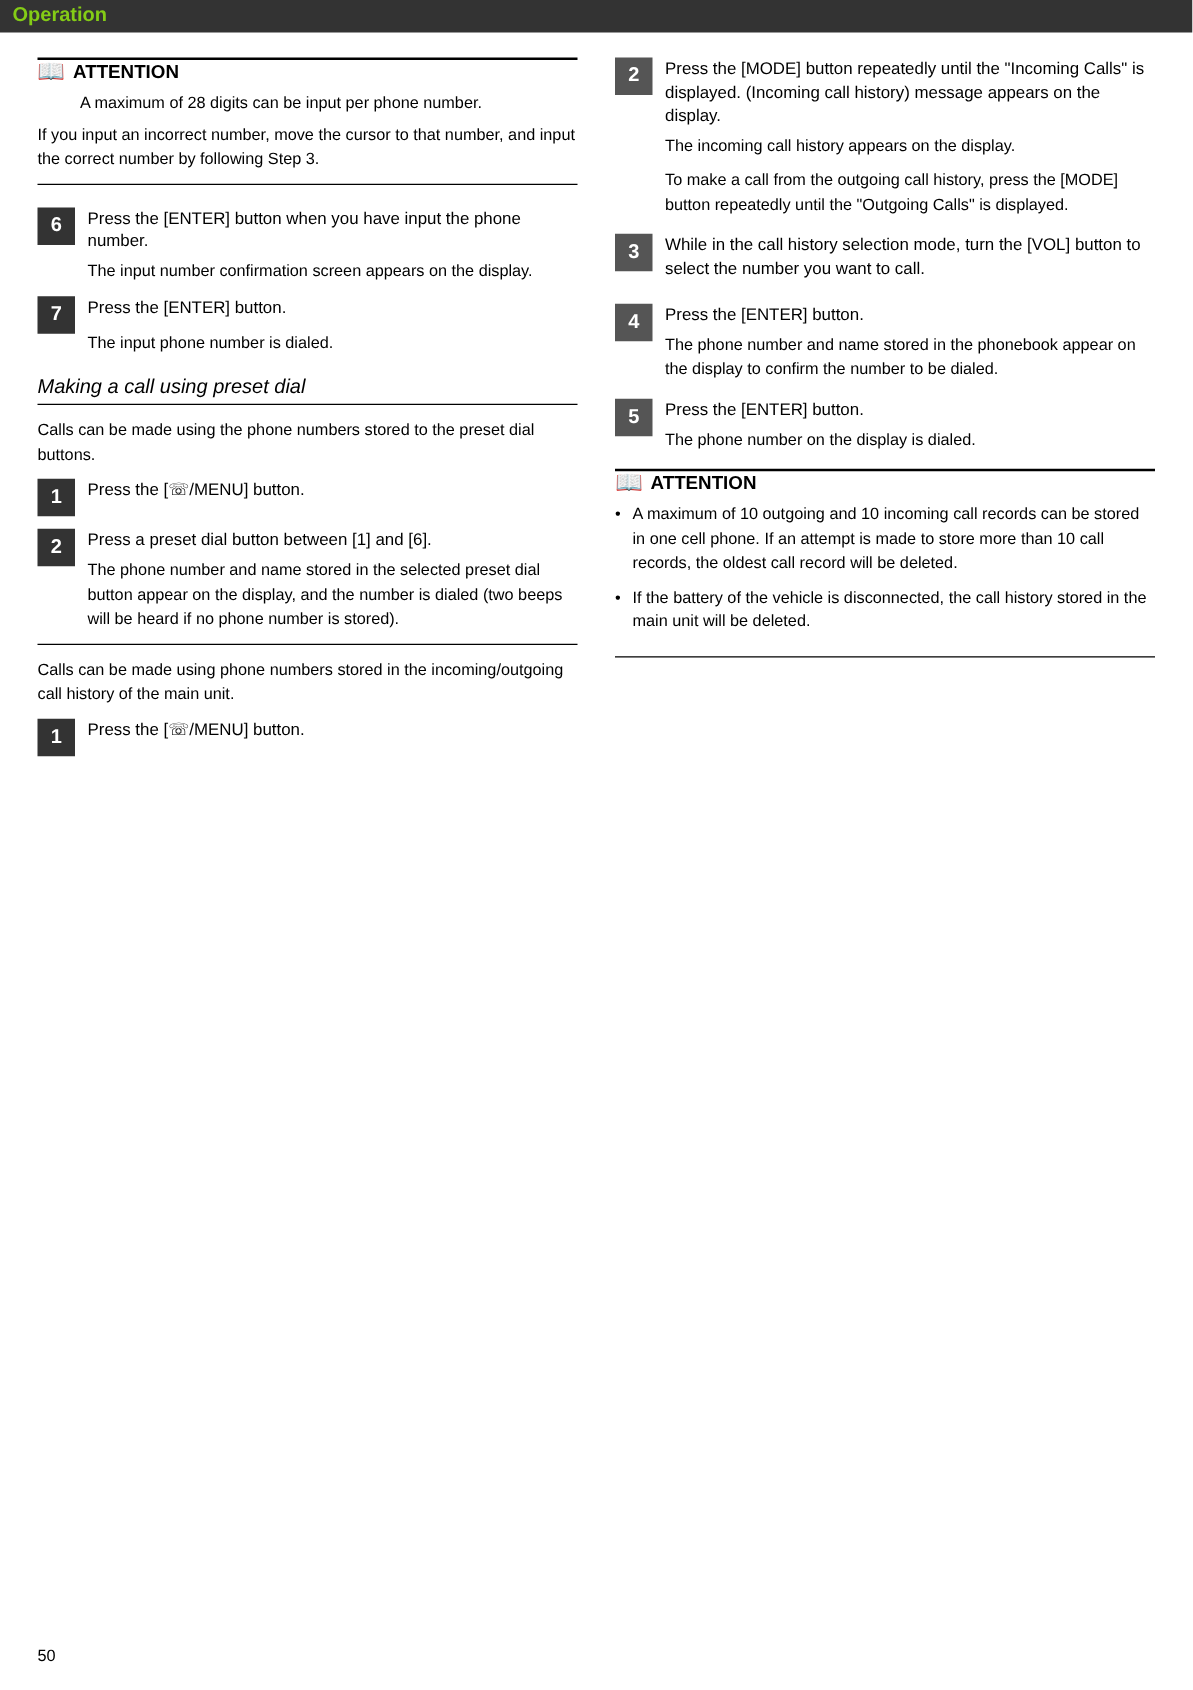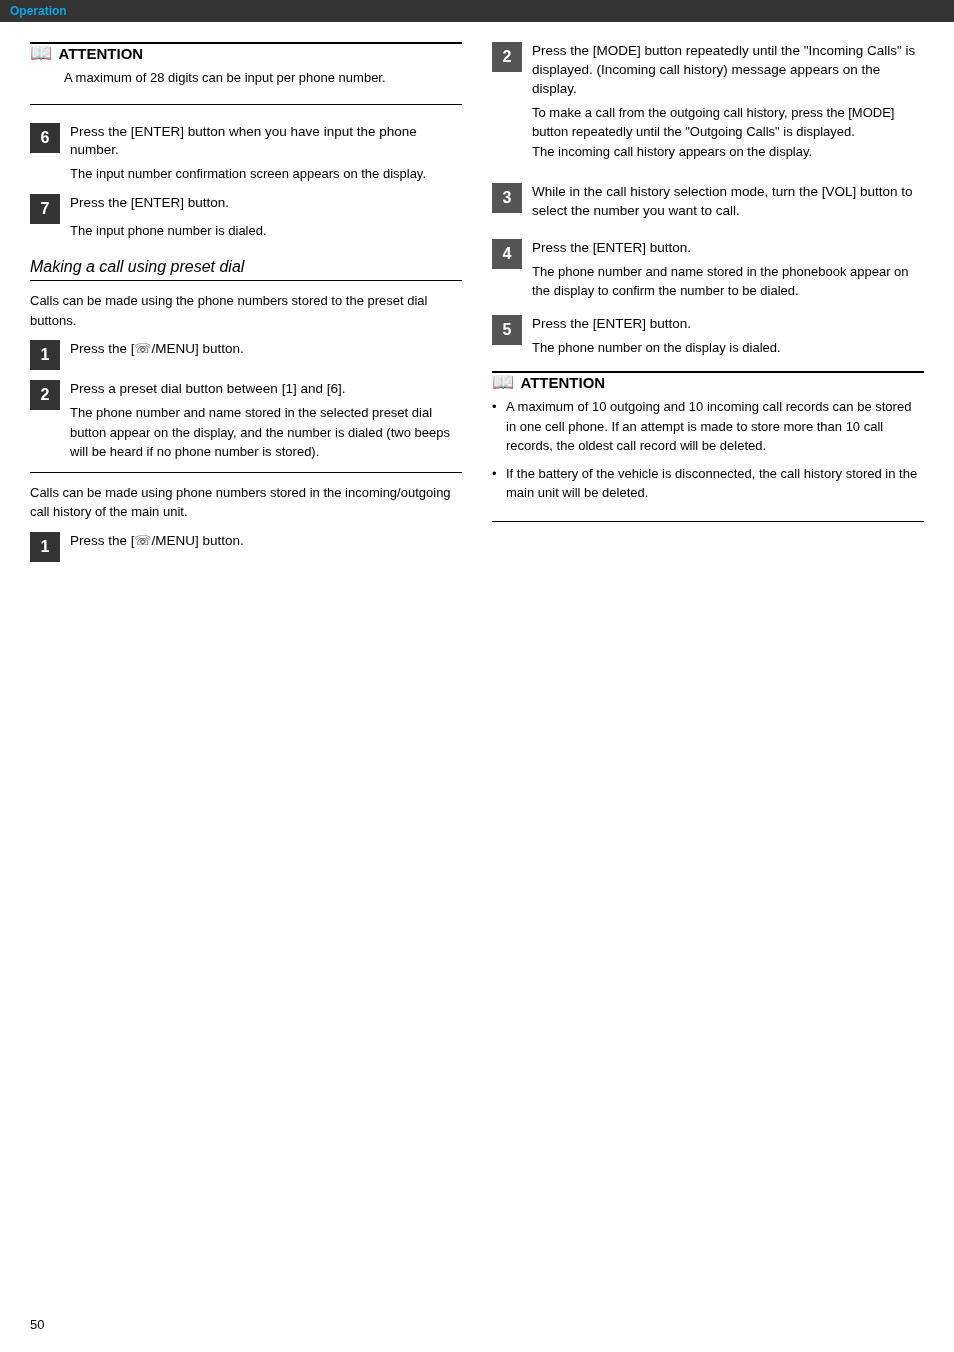--- a/index.html
+++ b/index.html
@@ -7,22 +7,22 @@
       width: 954px;
       min-height: 1352px;
       background: #fff;
       font-family: Arial, Helvetica, sans-serif;
       font-size: 14px;
       color: #000;
       position: relative;
     }
     .header-bar {
       background: #333;
-      color: #0ea5e9;
-      font-size: 12px;
+      color: #84cc16;
+      font-size: 16px;
       padding: 4px 10px;
       font-weight: bold;
     }
     .page-content {
       display: flex;
       padding: 20px 30px;
       gap: 30px;
     }
     .left-col {
       flex: 1;
@@ -160,20 +160,21 @@
 
   <div class="left-col">
 
     <div class="attention-box">
       <div class="attention-title">
         <span class="attention-icon">📖</span>
         <span>ATTENTION</span>
       </div>
       <div class="attention-body">
         <p style="margin-bottom:6px;margin-left:34px;">A maximum of 28 digits can be input per phone number.</p>
+        <p>If you input an incorrect number, move the cursor to that number, and input the correct number by following Step 3.</p>
       </div>
     </div>
 
     <div class="step-block">
       <div class="step-num">6</div>
       <div class="step-content">
         <div class="step-title">Press the [ENTER] button when you have input the phone number.</div>
         <div class="step-body">The input number confirmation screen appears on the display.</div>
       </div>
     </div>
@@ -216,22 +217,22 @@
     </div>
 
   </div>
 
   <div class="right-col">
 
     <div class="step-block-right">
       <div class="step-num-right">2</div>
       <div class="step-content">
         <div class="step-title">Press the [MODE] button repeatedly until the "Incoming Calls" is displayed. (Incoming call history) message appears on the display.</div>
+        <div class="step-body" style="margin-bottom:8px;">The incoming call history appears on the display.</div>
         <div class="step-body">To make a call from the outgoing call history, press the [MODE] button repeatedly until the "Outgoing Calls" is displayed.</div>
-        <div class="step-body" style="margin-bottom:8px;">The incoming call history appears on the display.</div>
       </div>
     </div>
 
     <div class="step-block-right">
       <div class="step-num-right">3</div>
       <div class="step-content">
         <div class="step-title">While in the call history selection mode, turn the [VOL] button to select the number you want to call.</div>
       </div>
     </div>
 

